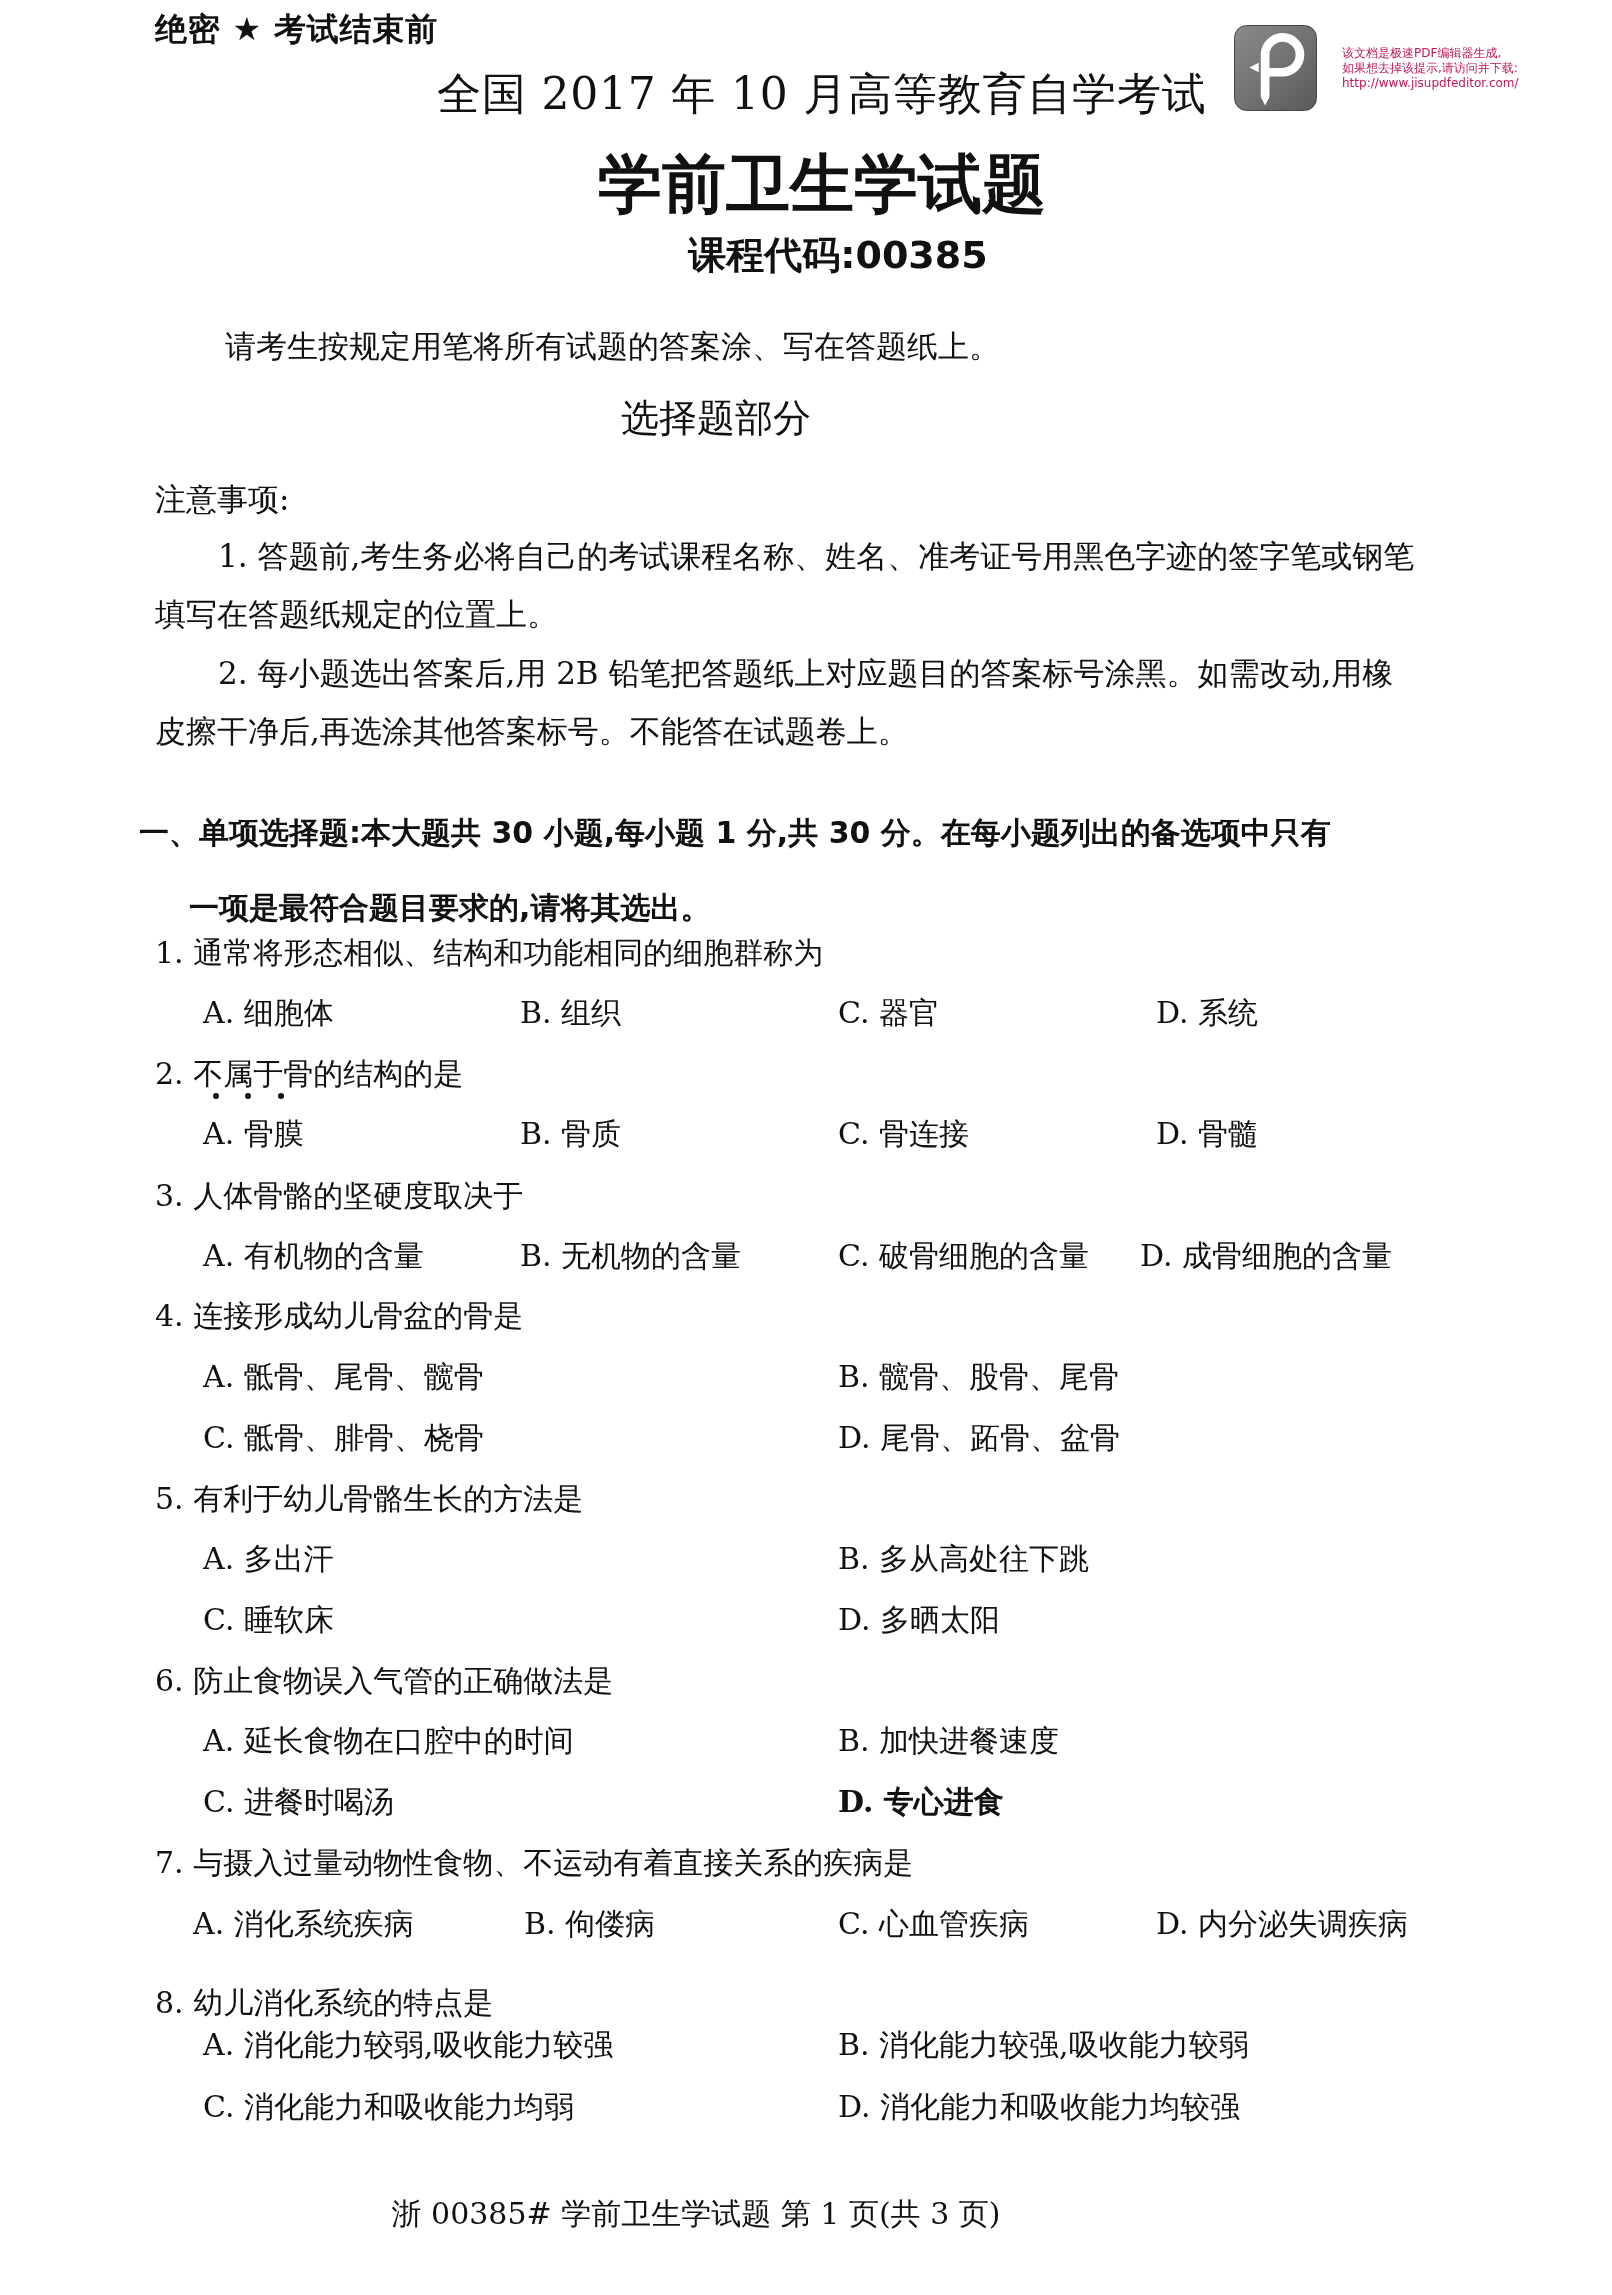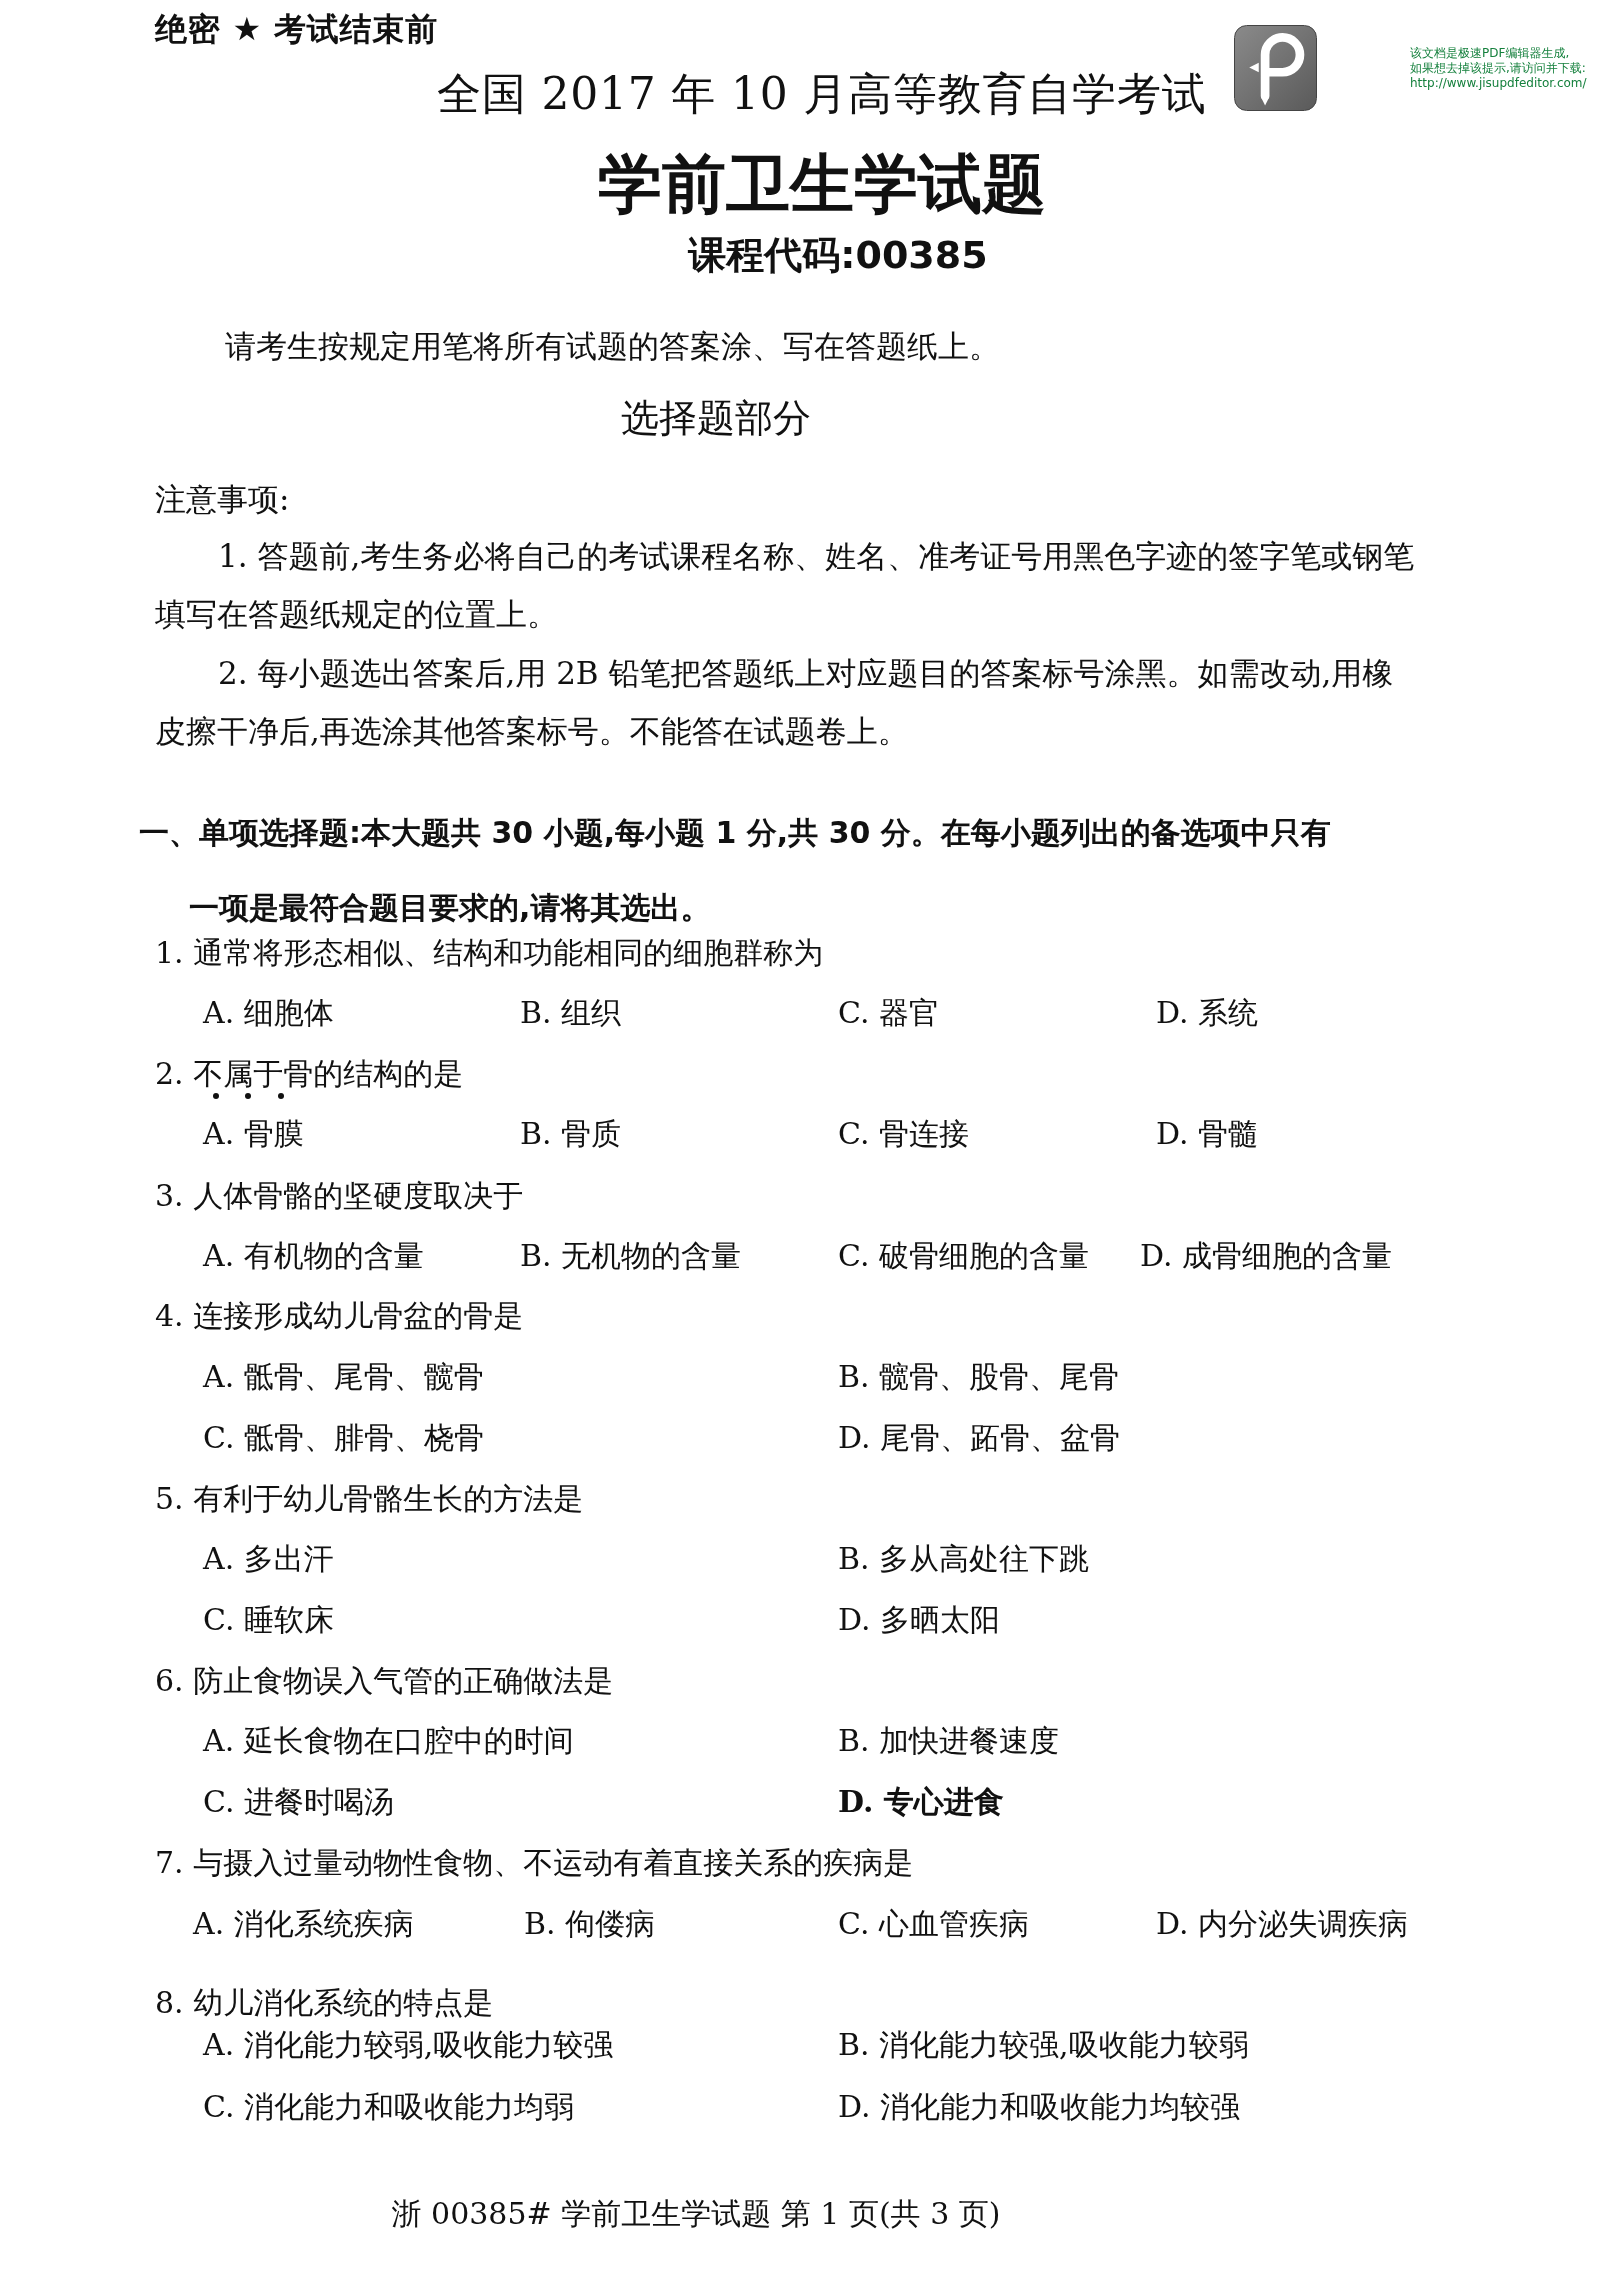--- a/index.html
+++ b/index.html
@@ -15,21 +15,21 @@
   .notes-heading { left: 155px; top: 479px; font-size: 31px; }
   .note-line { font-size: 31px; }
   .part-heading { font-size: 30px; font-weight: bold; font-family: "DejaVu Sans", sans-serif; }
   .q-stem { font-size: 30px; }
   .opt { font-size: 30px; }
   .emph-dots { position: absolute; left: 213px; top: 1093px; width: 87px; height: 8px; }
   .emph-dots span { position: absolute; top: 0; width: 6.4px; height: 6.4px; border-radius: 50%; background: #111; }
   .footer { left: 0; width: 1344px; text-align: center; top: 2194px; font-size: 30px; padding-left: 48px; box-sizing: border-box; }
   .watermark-logo { position: absolute; left: 1234px; top: 25.4px; width: 83px; height: 86px; border-radius: 12.7px;
                     background: linear-gradient(135deg, #8a8a8a, #5a5a5a); border: 1.6px solid #444; box-sizing: border-box; }
-  .watermark-text { position: absolute; left: 1410px; top: 46px; font-size: 12px; color: #15803d; line-height: 15px; font-family: "DejaVu Sans", sans-serif; }
+  .watermark-text { position: absolute; left: 1342px; top: 46px; font-size: 12px; color: #be185d; line-height: 15px; font-family: "DejaVu Sans", sans-serif; }
 </style>
 </head>
 <body>
 
 <div class="abs secret">绝密 ★ 考试结束前</div>
 <div class="abs exam-title">全国 2017 年 10 月高等教育自学考试</div>
 
 <div class="watermark-logo">
   <svg width="80" height="83" viewBox="0 0 101 104">
     <path d="M38 88 L38 36 A22 22 0 1 1 60 58 L44 58" fill="none" stroke="#ffffff" stroke-width="11" stroke-linecap="round"></path>

